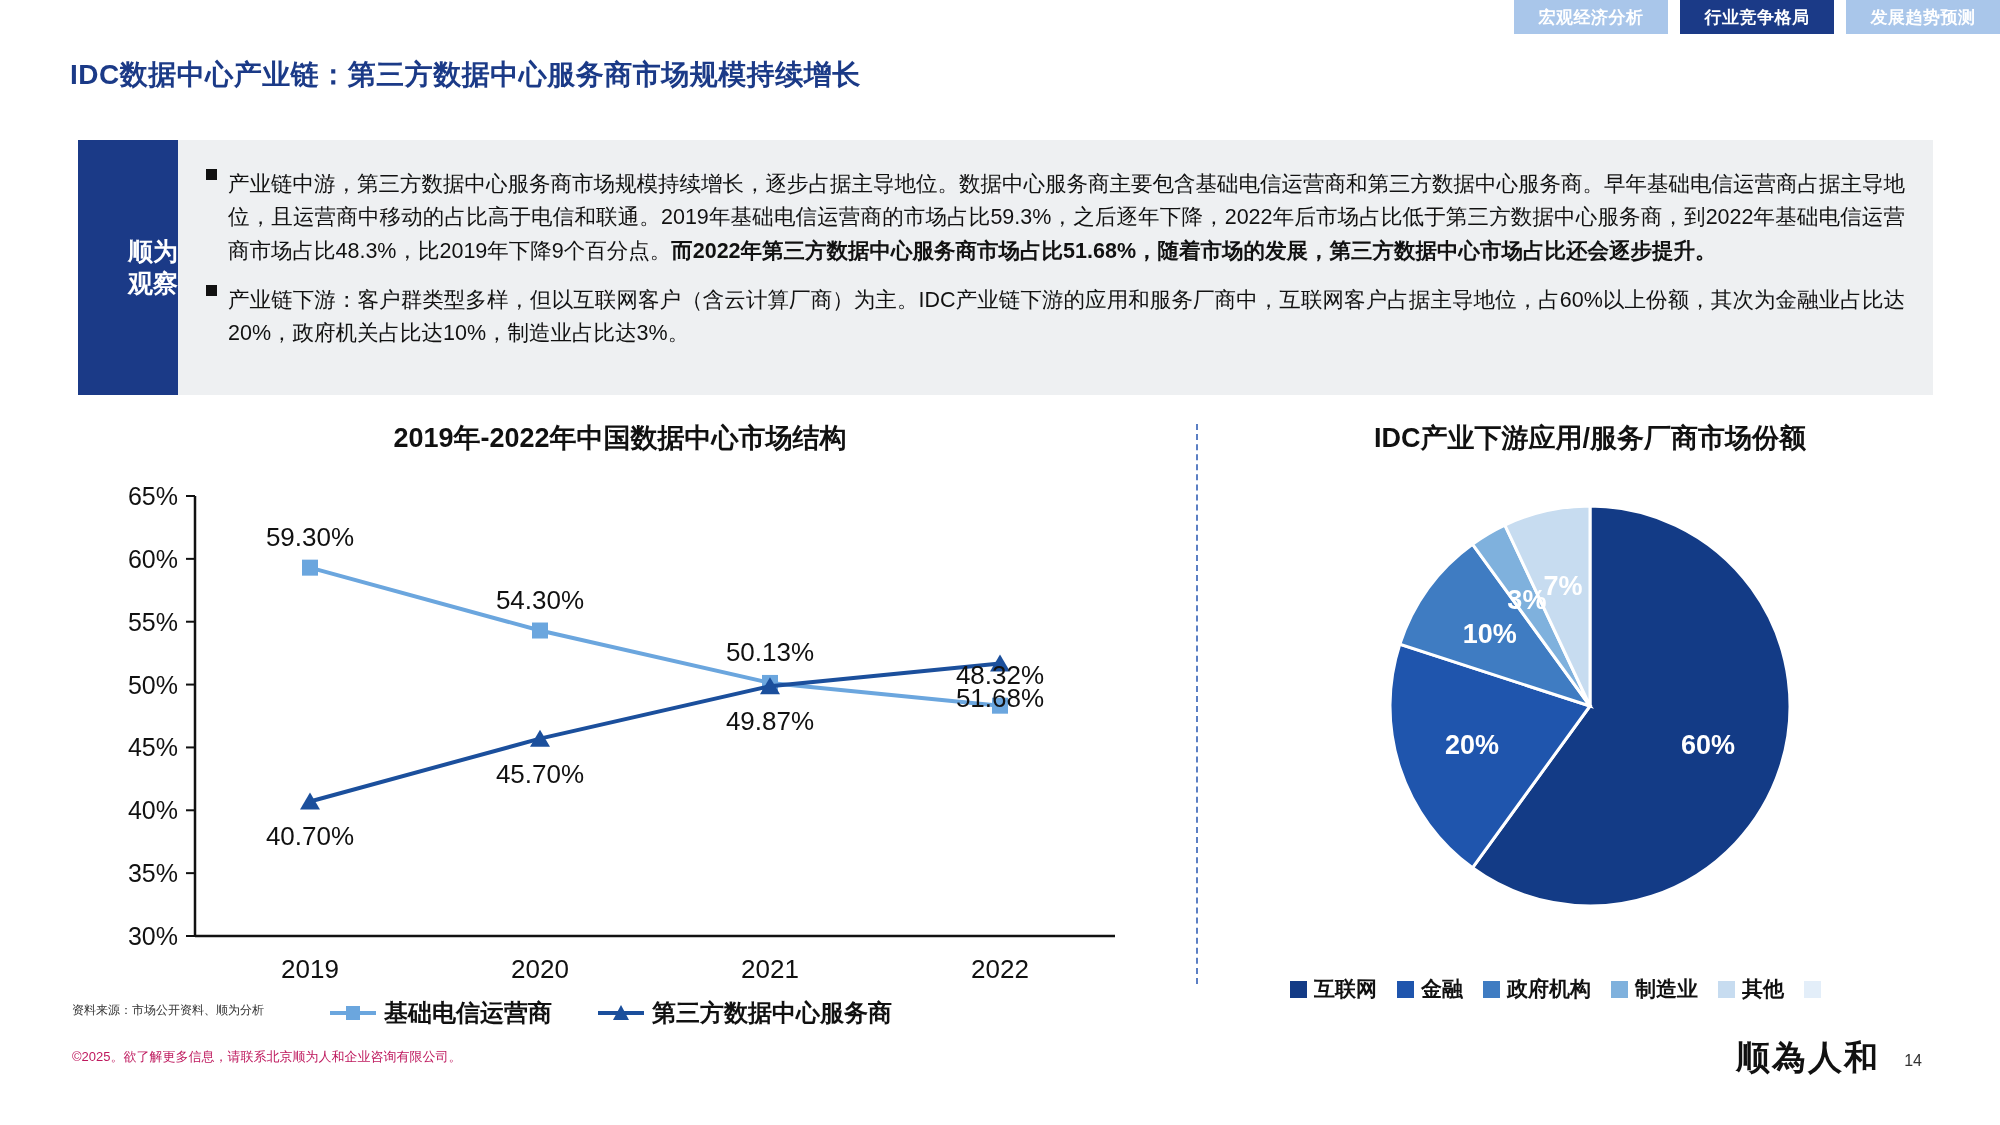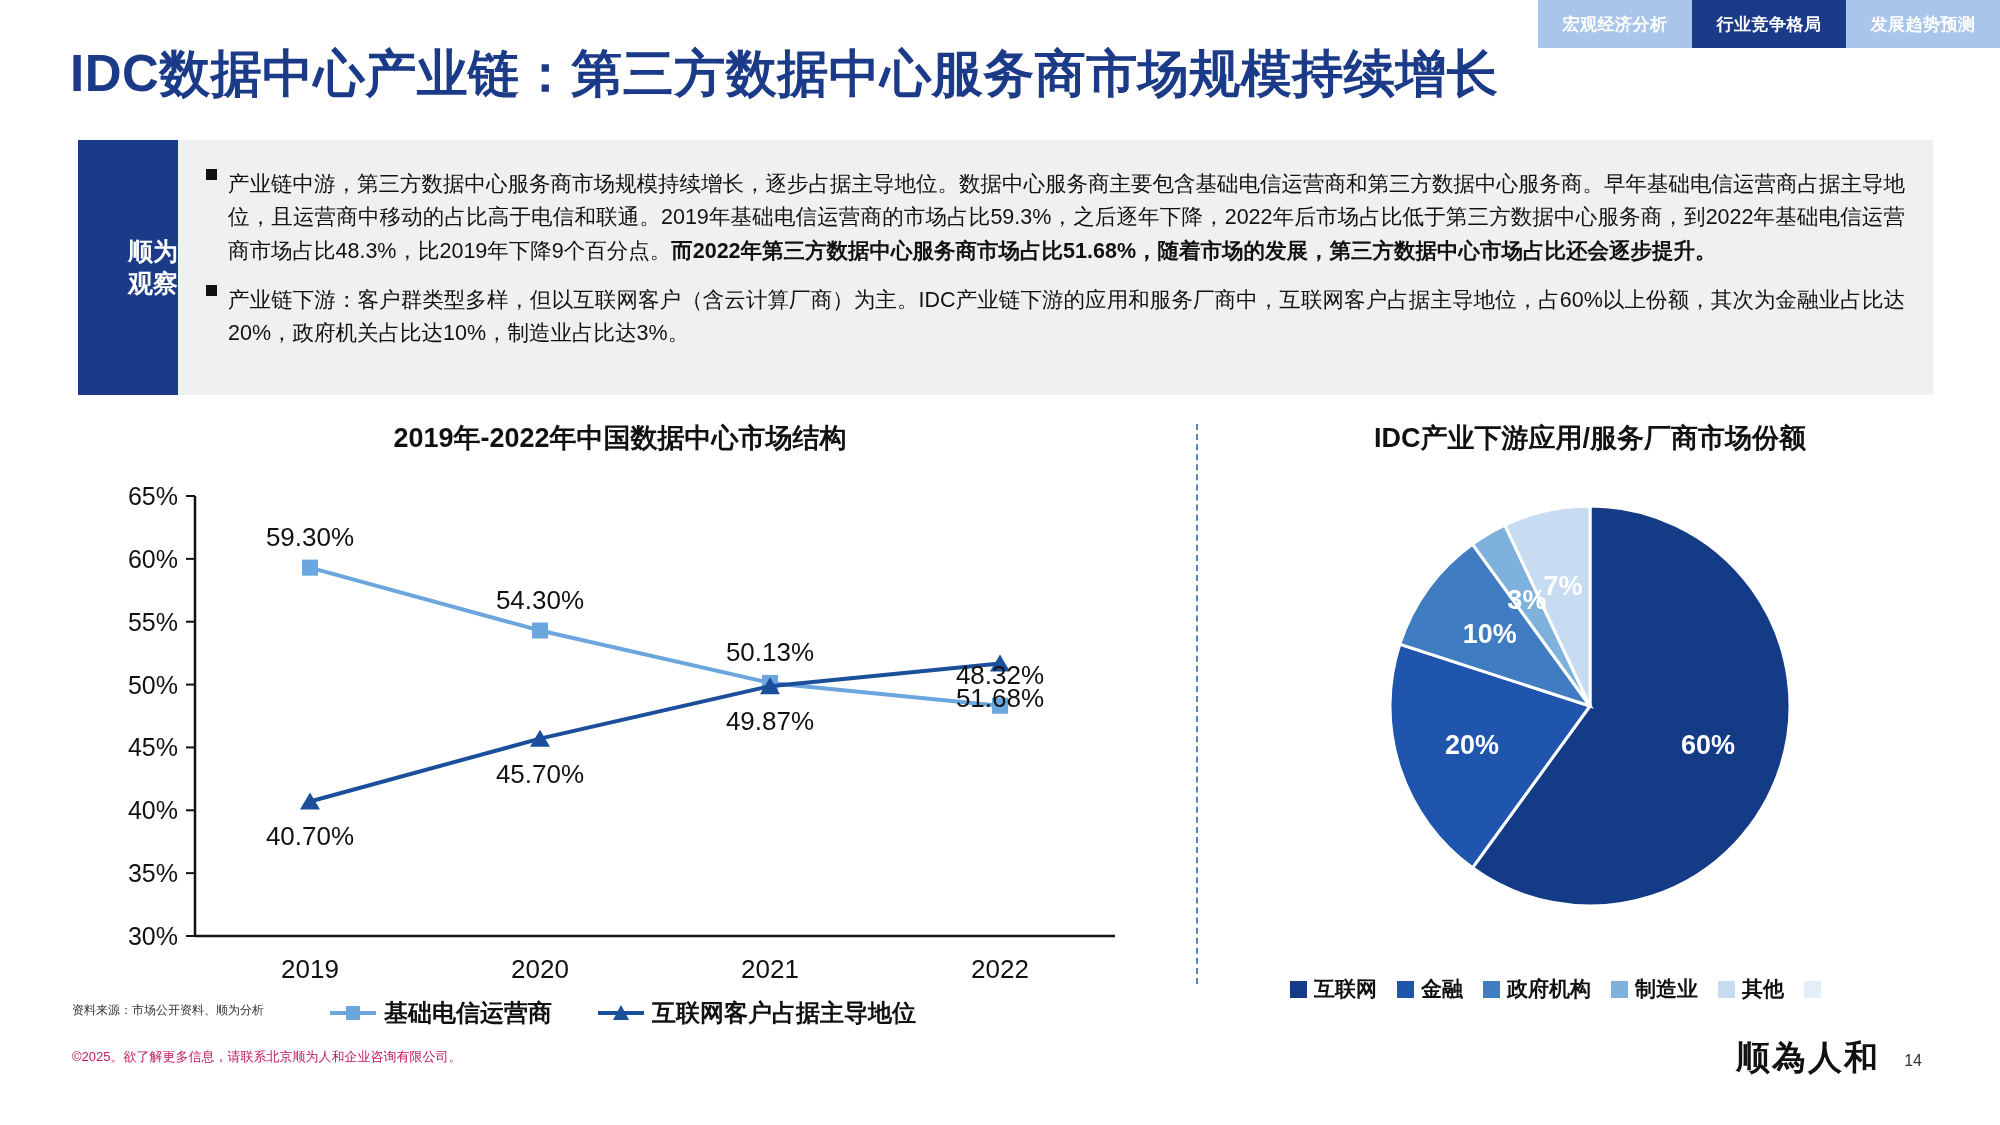--- a/index.html
+++ b/index.html
@@ -11,35 +11,36 @@
     position:relative;
     overflow:hidden;
   }
   
   .topnav{
     position:absolute;top:0;right:0;
     display:flex;
     height:34px;
   }
   .topnav .tab{
-    width:154px;height:48px;
+    width:154px;height:34px;
     display:flex;align-items:center;justify-content:center;
     font-size:17px;font-weight:bold;
     color:#ffffff;
     background:#a9c6ea;
     letter-spacing:0.5px;
+    margin-left:12px;
   }
   .topnav .tab.active{
     background:#1b3a87;
   }
   
   .page-title{
     position:absolute;
-    top:40px;left:70px;
-    font-size:51px;font-weight:bold;
+    top:56px;left:70px;
+    font-size:28px;font-weight:bold;
     color:#1b3a87;
     letter-spacing:0.5px;
     white-space:nowrap;
   }
   
   .obs{
     position:absolute;
     top:140px;left:78px;
     width:1855px;height:255px;
     display:flex;
@@ -237,21 +238,21 @@
       <line x1="0" y1="9" x2="46" y2="9" stroke="#6ba6de" stroke-width="4"></line>
       <rect x="16" y="2" width="14" height="14" fill="#6ba6de"></rect>
     </svg>
     <span>基础电信运营商</span>
   </div>
   <div class="lg">
     <svg width="46" height="18">
       <line x1="0" y1="9" x2="46" y2="9" stroke="#1b4f9c" stroke-width="4"></line>
       <polygon points="23,1 31,16 15,16" fill="#1b4f9c"></polygon>
     </svg>
-    <span>互联网客户占据主导地位</span>
+    <span>第三方数据中心服务商</span>
   </div>
 </div>
 
 <div class="chart-right">
   <div class="chart-title">IDC产业下游应用/服务厂商市场份额</div>
   <svg width="700" height="540" viewBox="0 0 700 540">
     <g id="pieslices">
         <path d="M 350 250 L 350 50 A 200 200 0 1 1 232.4429495415054 411.8033988749895 Z" fill="#133b86" stroke="#ffffff" stroke-width="3"></path>
         <path d="M 350 250 L 232.4429495415054 411.8033988749895 A 200 200 0 0 1 159.7886967409693 188.19660112501046 Z" fill="#1f55ad" stroke="#ffffff" stroke-width="3"></path>
         <path d="M 350 250 L 159.7886967409693 188.19660112501046 A 200 200 0 0 1 232.44294954150536 88.19660112501055 Z" fill="#3f7cc2" stroke="#ffffff" stroke-width="3"></path>

